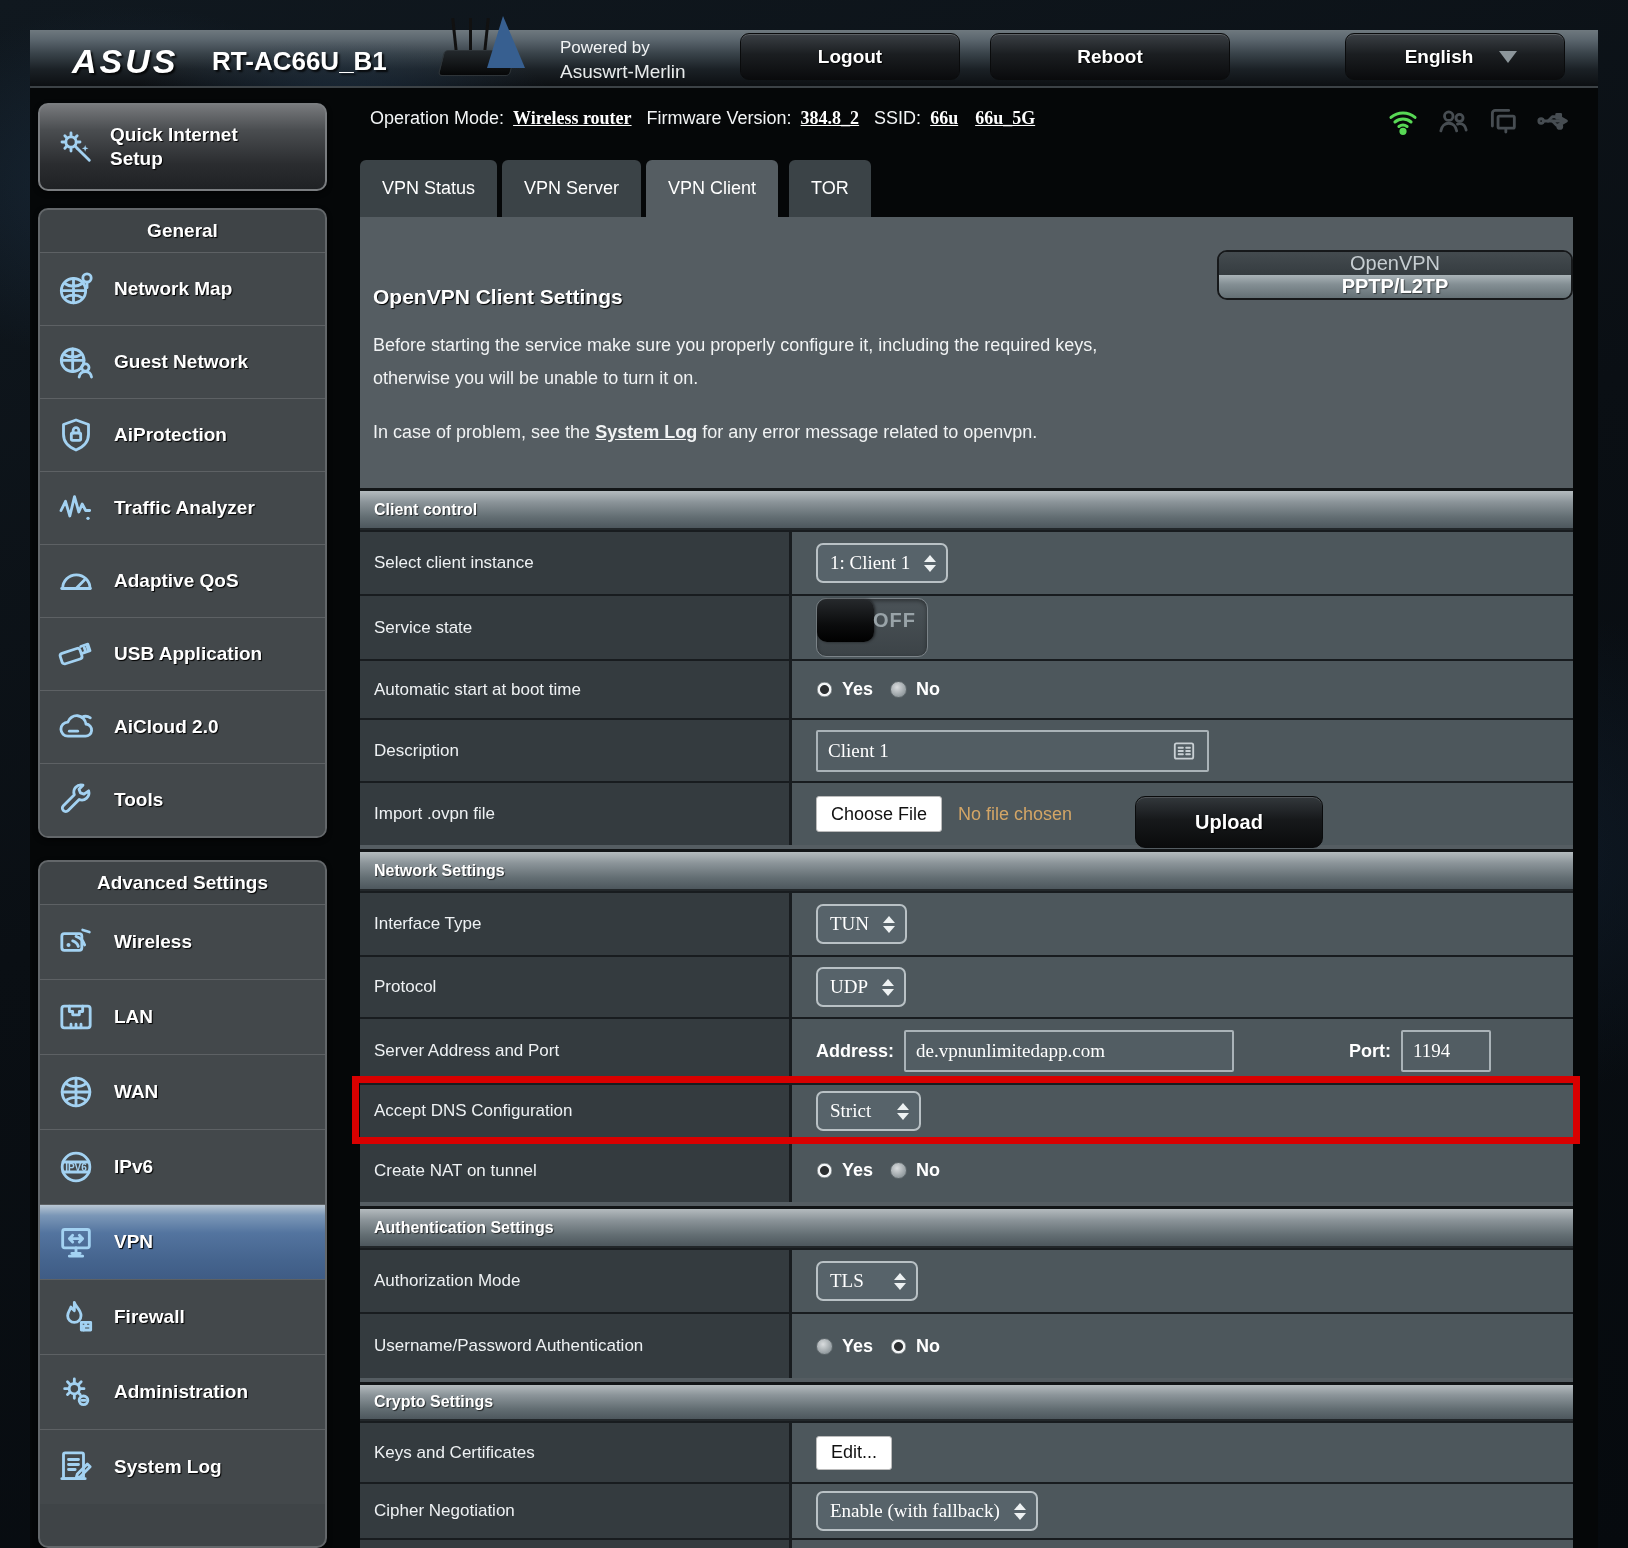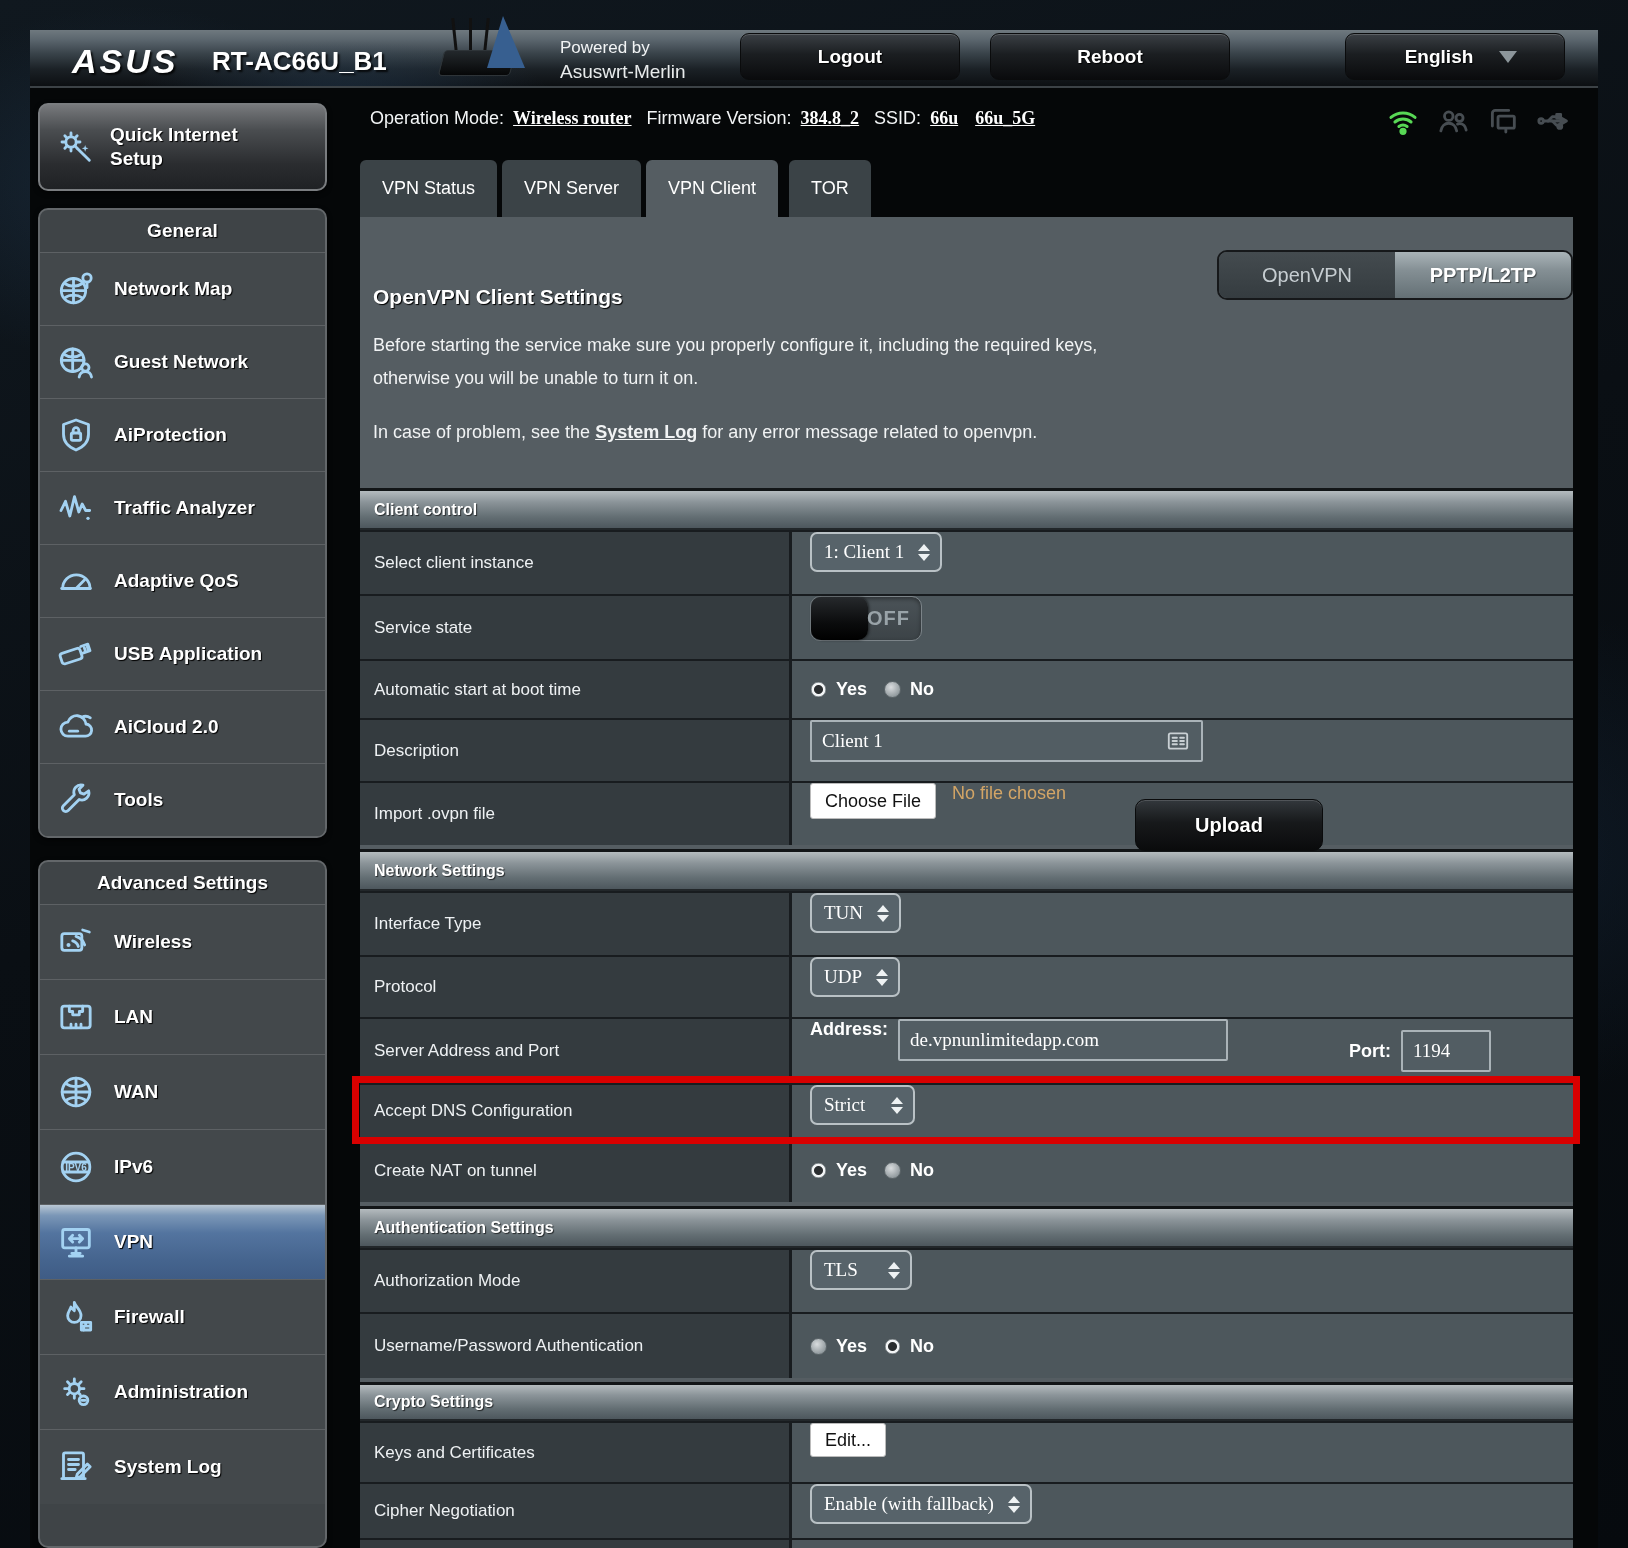--- a/index.html
+++ b/index.html
@@ -79,52 +79,52 @@
     height:57px; background:#3b4347; border-radius:6px 6px 0 0; cursor:pointer;
     display:flex; align-items:center; justify-content:center; font-size:18px; color:#fff;
     padding:0 22px;
   }
   .tab.active { background:#555d62; }
   .tab.tor { margin-left:6px; }
 
   
   .panel { position:absolute; left:330px; top:187px; width:1213px; height:1331px; background:#555d62; }
   .page-title { position:absolute; left:13px; top:68px; font-size:21px; font-weight:bold; text-shadow:1px 1px 1px #000; }
-  .vpn-toggle { position:absolute; left:857px; top:33px; width:356px; height:50px; display:flex; border-radius:10px; overflow:hidden; border:2px solid #16181a; }
+  .vpn-toggle { position:absolute; left:857px; top:33px; width:356px; height:50px; display:flex; border-radius:10px; overflow:hidden; border:2px solid #16181a;flex-direction:column; }
   .vpn-toggle .half { flex:1; display:flex; align-items:center; justify-content:center; font-size:20px; cursor:pointer; }
   .vpn-toggle .sel-dark { background:linear-gradient(180deg,#444b4f,#353c40); color:#c6cdd1; }
   .vpn-toggle .unsel-light { background:linear-gradient(180deg,#aab4b8 0%, #848f94 40%, #647075 100%); color:#fff; font-weight:bold; text-shadow:1px 1px 1px rgba(0,0,0,.5); }
   .intro { position:absolute; left:13px; top:112px; font-size:18px; line-height:33px; color:#f1f3f4; }
   .problem { position:absolute; left:13px; top:205px; font-size:18px; color:#f1f3f4; }
   .problem .link { font-weight:bold; text-decoration:underline; cursor:pointer; }
 
   
   .tables { position:absolute; left:0; top:271px; width:1213px; }
   .sec-head {
     height:42px; margin-top:0; border-top:3px solid #121517; border-bottom:2px solid #22272a;
     background:linear-gradient(180deg,#b4bbbe 0%, #8b9499 30%, #636e73 70%, #4d575d 100%);
     display:flex; align-items:center; padding-left:14px;
     font-size:16px; font-weight:bold; color:#fff; text-shadow:1px 1px 1px rgba(0,0,0,.65);
   }
   .sec-head.gap { margin-top:4px; }
   .sec-head.crypto { height:39px; }
   .row { display:flex; border-top:2px solid #181c1f; }
   .row .lab { width:432px; flex:none; background:#343b3f; border-right:3px solid #181c1f; display:flex; align-items:center; padding-left:14px; font-size:17px; color:#eef1f3; }
-  .row .val { flex:1; background:#4d575c; display:flex; padding-left:18px; gap:10px; }
+  .row .val { flex:1; background:#4d575c; display:flex; align-items:center; padding-left:24px; gap:10px; }
   .sel {
     display:inline-flex; align-items:center; gap:14px; height:40px; padding:0 10px 0 12px;
     border:2px solid #b9c1c5; border-radius:7px; background:#57636a; cursor:pointer;
     font-family:"Liberation Serif", serif; font-size:19px; color:#fff;
   }
   .spin { display:inline-flex; flex-direction:column; gap:3px; }
   .spin i { display:block; width:0; height:0; border-left:6px solid transparent; border-right:6px solid transparent; }
   .spin .up { border-bottom:7px solid #eef2f3; }
   .spin .dn { border-top:7px solid #eef2f3; }
 
-  .toggle { position:relative; width:112px; height:45px; border-radius:10px; border:1px solid #7b8388; background:linear-gradient(180deg,#4b5358,#3c4347); cursor:pointer; box-shadow:inset 0 2px 4px rgba(0,0,0,.4); }
+  .toggle { position:relative; width:112px; height:59px; border-radius:10px; border:1px solid #7b8388; background:linear-gradient(180deg,#4b5358,#3c4347); cursor:pointer; box-shadow:inset 0 2px 4px rgba(0,0,0,.4); }
   .toggle .knob { position:absolute; left:0; top:0; width:57px; height:43px; border-radius:10px; background:linear-gradient(180deg,#26292c 0%, #0b0c0d 60%, #000 100%); box-shadow:1px 0 3px rgba(0,0,0,.6); }
   .toggle .off { position:absolute; right:11px; top:0; height:43px; display:flex; align-items:center; font-size:20px; font-weight:bold; color:#99a3a8; letter-spacing:1px; }
 
   .radio-group { display:flex; align-items:center; gap:9px; }
   .radio { width:17px; height:17px; border-radius:50%; cursor:pointer; background:radial-gradient(circle at 40% 35%, #d9dcde, #8f989c 75%, #7a8387); border:1px solid #5f686c; }
   .radio.checked { background:radial-gradient(circle at 50% 50%, #2a2d2f 0 4px, #f2f4f5 5px 6.5px, #9aa2a6 7px); border:1px solid #4e565a; }
   .radio-lbl { font-size:18px; font-weight:bold; color:#fff; margin-right:8px; }
 
   .tin {
     display:flex; align-items:center; height:42px; border:2px solid #aab3b8; border-radius:2px;

